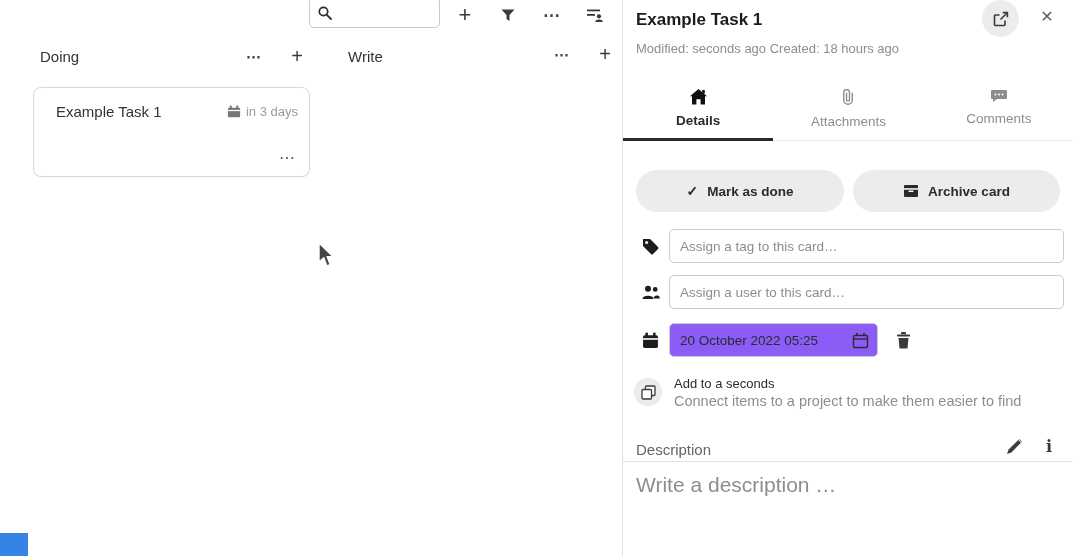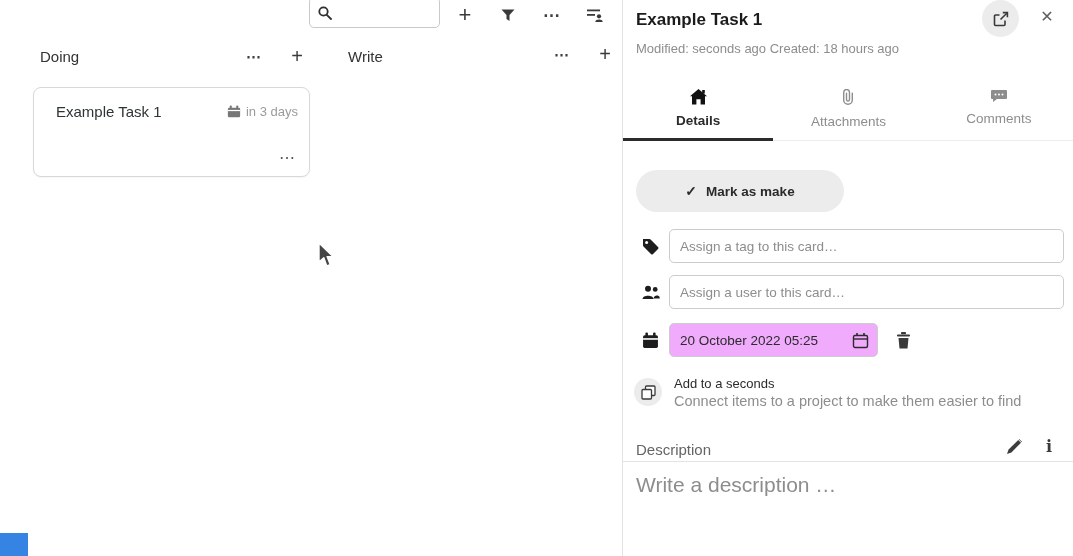--- a/index.html
+++ b/index.html
@@ -59,21 +59,21 @@
   .pill .check { font-size:14px; font-weight:700; color:#2b2b2b; }
   #btn-done { left:13px; width:208px; }
   #btn-archive { left:230px; width:207px; }
 
   .row-icon { position:absolute; left:19px; }
   .assign-input { position:absolute; left:46px; width:395px; height:34px; border:1px solid #ccc;
     border-radius:5px; padding:4px 10px; font-size:13.5px; color:#2e3436; outline:none; font-family:inherit; }
   .assign-input::placeholder { color:#8d8d8d; opacity:1; }
 
   .date-field { position:absolute; left:46px; top:323px; width:209px; height:34px;
-    border:1px solid #ccc; border-radius:5px; background:#f0abfc; display:flex; align-items:center;
+    border:1px solid #ccc; border-radius:5px; background:#8b5cf6; display:flex; align-items:center;
     padding:0 8px 0 10px; cursor:pointer; }
   .date-field span { flex:1; font-size:13.5px; color:#2b2b2b; }
   .trash-btn { position:absolute; left:264px; top:323px; width:32px; height:34px; background:transparent;
     border:none; cursor:pointer; display:flex; align-items:center; justify-content:center; }
 
   .proj-circle { position:absolute; left:11px; top:378px; width:28px; height:28px; border-radius:50%;
     background:#ececec; display:flex; align-items:center; justify-content:center; cursor:pointer; }
   .proj-title { position:absolute; left:51px; top:376px; font-size:13px; color:#2b2b2b; }
   .proj-sub { position:absolute; left:51px; top:393px; font-size:14.5px; color:#8d8d8d; }
 
@@ -199,21 +199,29 @@
           <circle cx="8" cy="5.5" r="1" fill="#fff"></circle>
           <circle cx="11.5" cy="5.5" r="1" fill="#fff"></circle>
         </svg>
         <span class="tab-label">Comments</span>
       </button>
     </div>
     <div class="tab-underline"></div>
 
     <button class="pill" id="btn-done">
       <span class="check">✓</span>
-      <span>Mark as make</span>
+      <span>Mark as done</span>
+    </button>
+    <button class="pill" id="btn-archive">
+      <svg width="16" height="14" viewBox="0 0 16 14">
+        <rect x="1" y="1" width="14" height="12" rx="1" fill="#2b2b2b"></rect>
+        <rect x="1" y="4.2" width="14" height="1.5" fill="#fff"></rect>
+        <rect x="5.5" y="6.6" width="5" height="1.5" rx="0.7" fill="#fff"></rect>
+      </svg>
+      <span>Archive card</span>
     </button>
 
     <svg class="row-icon" style="top:238px;" width="17" height="17" viewBox="0 0 17 17">
       <path d="M1 1 h6.5 a1.5 1.5 0 0 1 1.1 0.5 L16 9 a1.4 1.4 0 0 1 0 2 L11 16 a1.4 1.4 0 0 1 -2 0 L1.5 8.6 A1.5 1.5 0 0 1 1 7.5 Z" fill="#1d1d1d"></path>
       <circle cx="4.6" cy="4.6" r="1.5" fill="#fff"></circle>
     </svg>
     <input class="assign-input" style="top: 229px;" placeholder="Assign a tag to this card…">
 
     <svg class="row-icon" style="top:284px;" width="18" height="16" viewBox="0 0 18 16">
       <circle cx="6" cy="4.8" r="3" fill="#1d1d1d"></circle>

